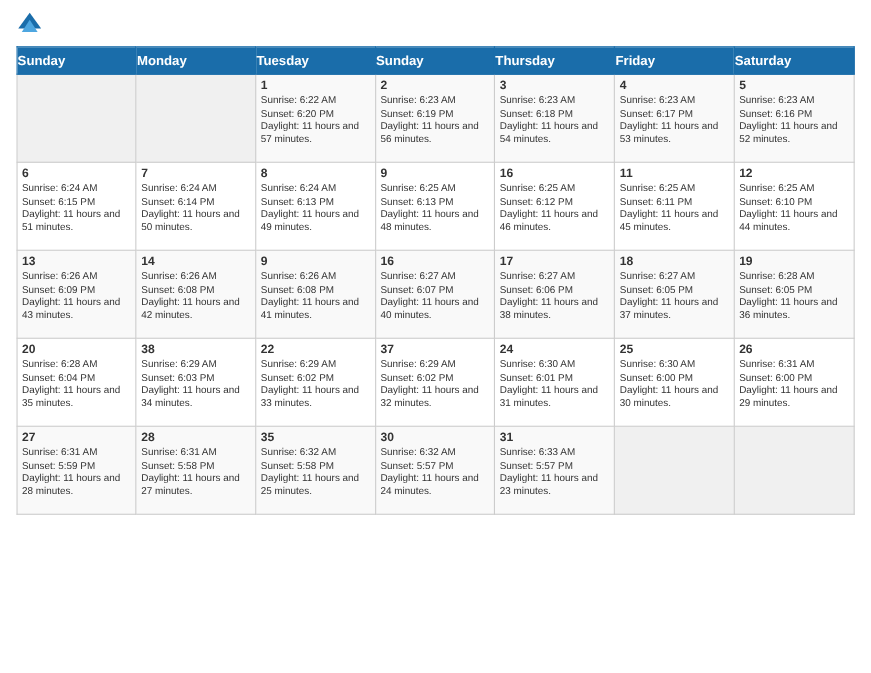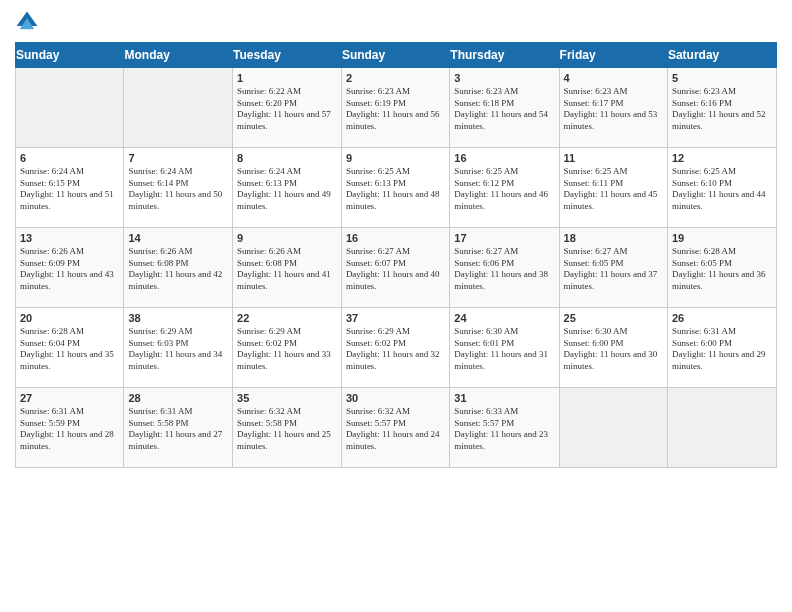--- a/index.html
+++ b/index.html
@@ -85,21 +85,20 @@
       font-weight: bold;
       font-size: 11px;
       color: #333;
       display: block;
       margin-bottom: 2px;
     }
     .day-info {
       font-size: 9px;
       color: #333;
       line-height: 1.3;
-      font-family: Liberation Serif, serif;
     }
     .empty {
       background: #f0f0f0 !important;
     }
   </style>
 </head>
 <body>
 
 <div class="page">
   <div class="header">

